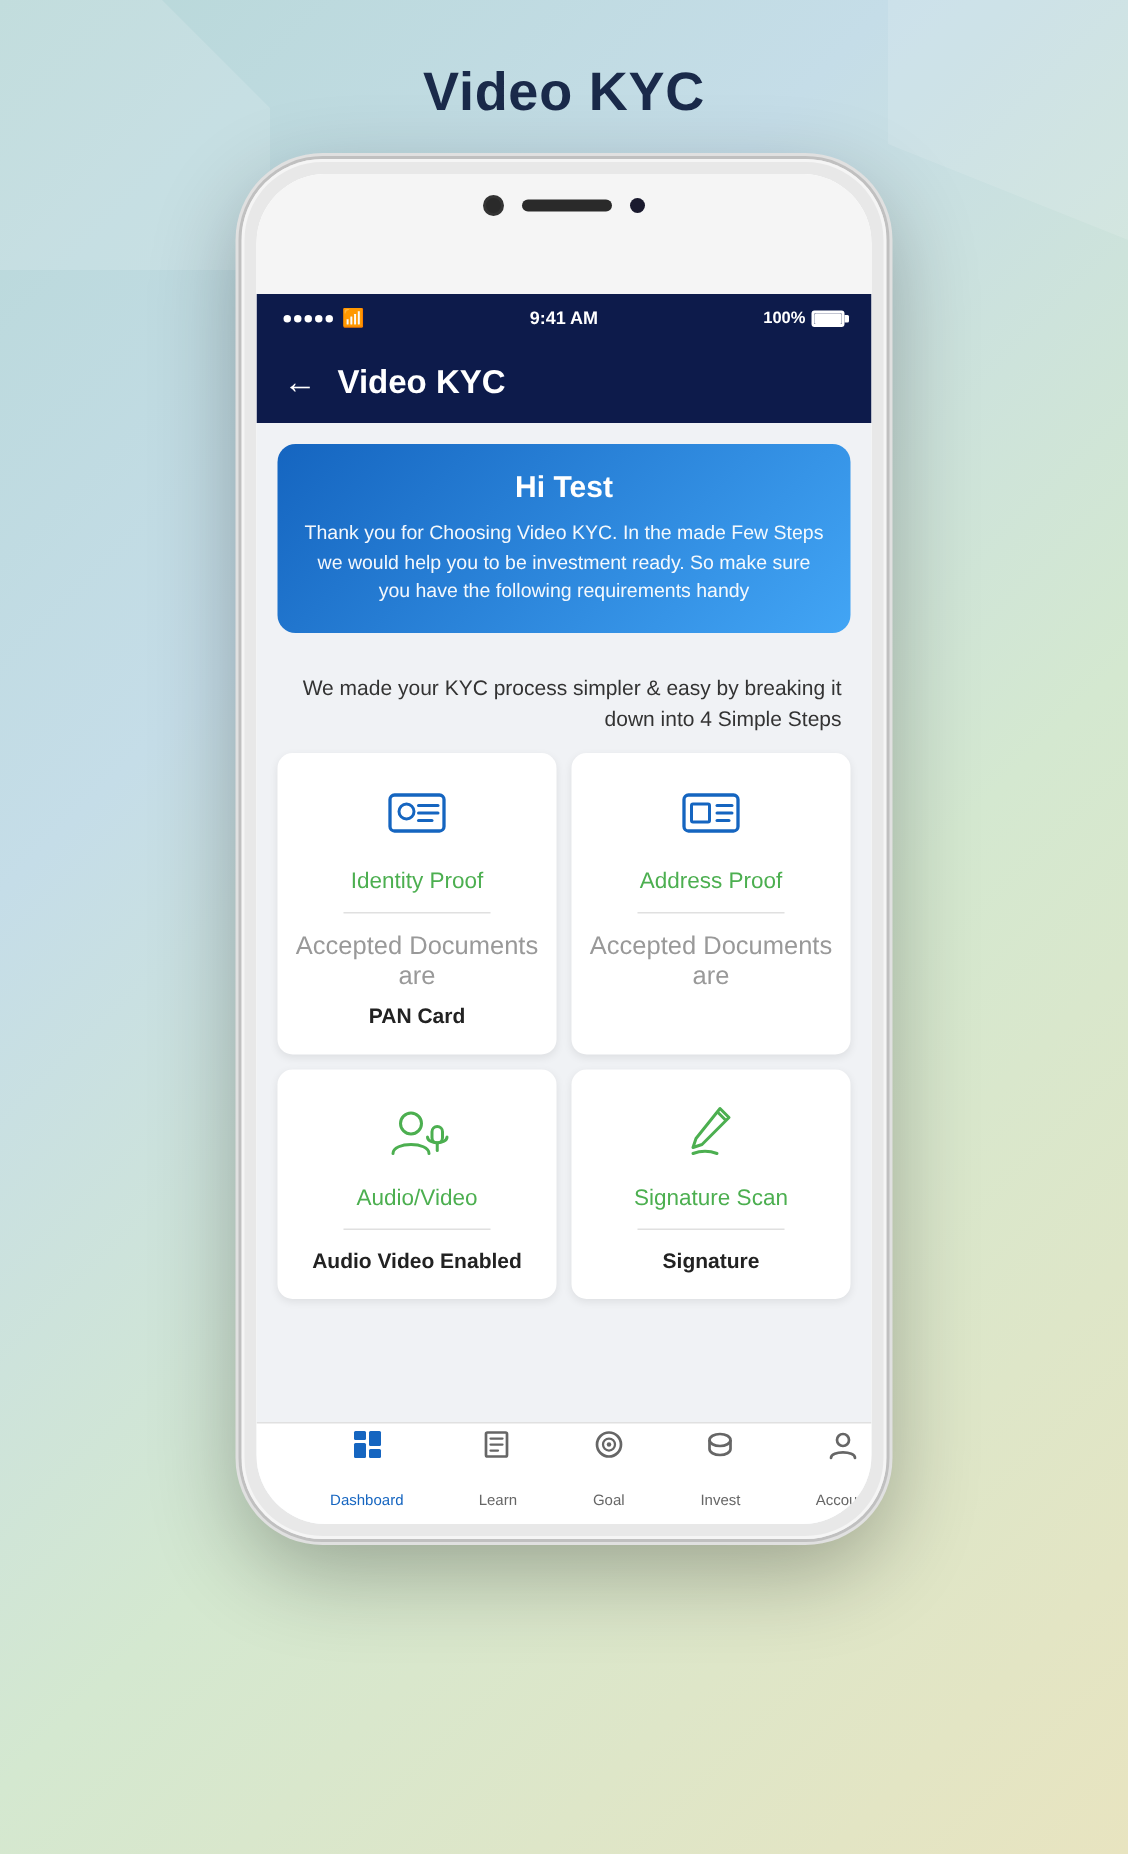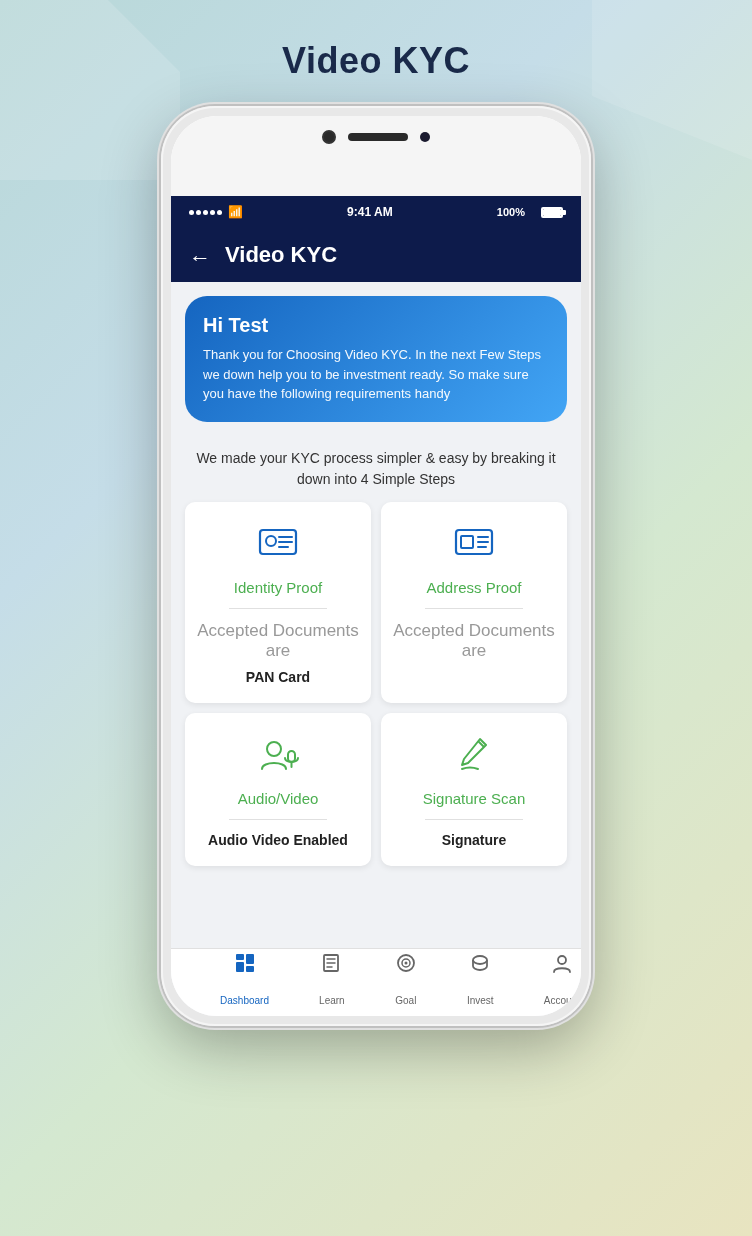--- a/index.html
+++ b/index.html
@@ -177,21 +177,21 @@
     }
 
     .status-time {
       font-size: 12px;
       font-weight: 600;
     }
 
     .status-right {
       display: flex;
       align-items: center;
-      gap: 16px;
+      gap: 4px;
       font-size: 11px;
     }
 
     .battery-bar {
       width: 22px;
       height: 11px;
       border: 2px solid white;
       border-radius: 2px;
       position: relative;
       display: flex;
@@ -240,41 +240,41 @@
     .screen-content {
       background: #f0f2f5;
       height: calc(100% - 32px - 52px);
       overflow-y: auto;
     }
 
     
     .welcome-banner {
       background: linear-gradient(135deg, #1565c0 0%, #42a5f5 100%);
       margin: 14px;
-      border-radius: 22px;
+      border-radius: 12px;
       padding: 18px;
-      text-align: left;
+      text-align: center;
       color: white;
     }
 
     .welcome-greeting {
       font-size: 20px;
       font-weight: 700;
       margin-bottom: 8px;
     }
 
     .welcome-text {
       font-size: 13px;
       line-height: 1.5;
       opacity: 0.95;
     }
 
     
     .subtitle-text {
-      text-align: center;
+      text-align: right;
       padding: 12px 20px;
       font-size: 14px;
       color: #333;
       line-height: 1.5;
     }
 
     
     .steps-grid {
       display: grid;
       grid-template-columns: 1fr 1fr;
@@ -410,21 +410,21 @@
 
     <div class="app-header">
       <span class="back-arrow">←</span>
       <span class="header-title">Video KYC</span>
     </div>
 
     <div class="screen-content">
 
       <div class="welcome-banner">
         <div class="welcome-greeting">Hi Test</div>
-        <div class="welcome-text">Thank you for Choosing Video KYC. In the next Few Steps we down help you to be investment ready. So make sure you have the following requirements handy</div>
+        <div class="welcome-text">Thank you for Choosing Video KYC. In the made Few Steps we would help you to be investment ready. So make sure you have the following requirements handy</div>
       </div>
 
       <div class="subtitle-text">We made your KYC process simpler &amp; easy by breaking it down into 4 Simple Steps</div>
 
       <div class="steps-grid">
 
         <div class="step-card">
           <div class="step-icon">
             <svg viewBox="0 0 44 44" fill="none" xmlns="http://www.w3.org/2000/svg">
               <rect x="4" y="10" width="36" height="24" rx="3" stroke="#1565c0" stroke-width="2.2" fill="none"></rect>

